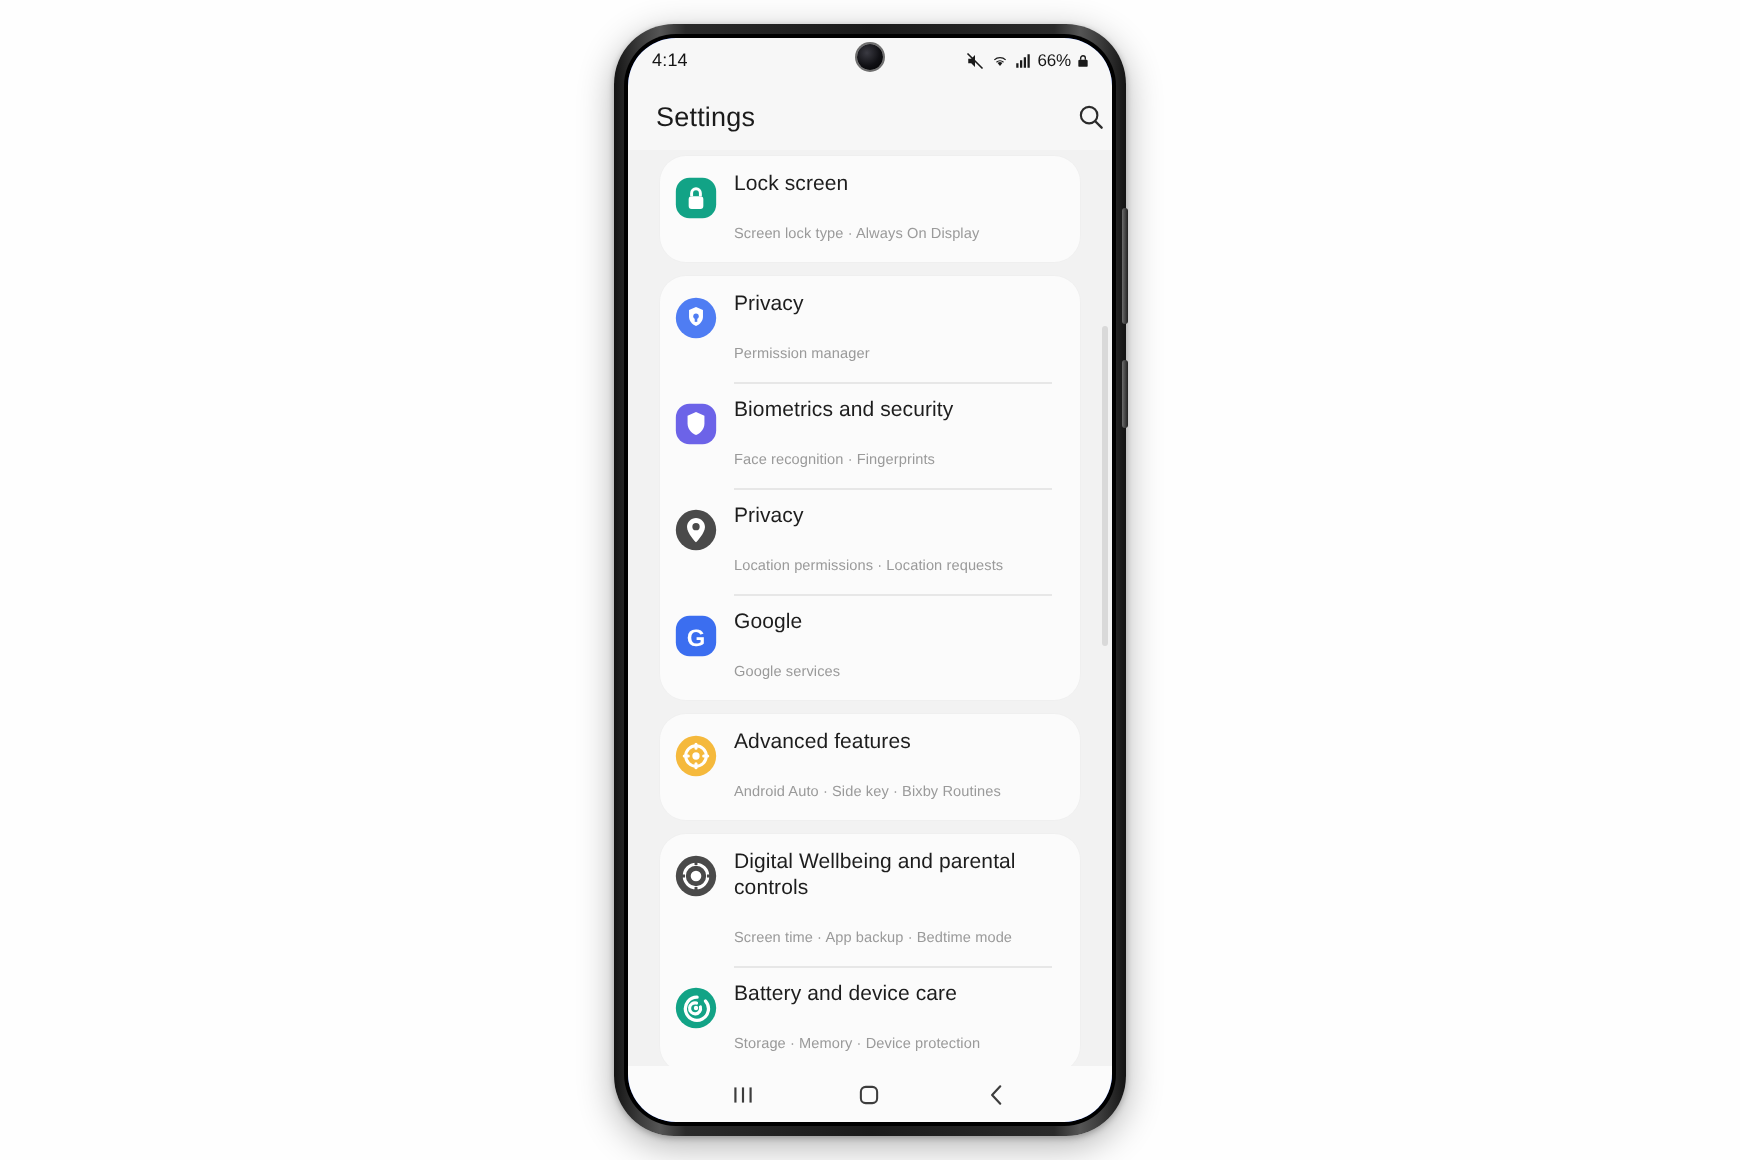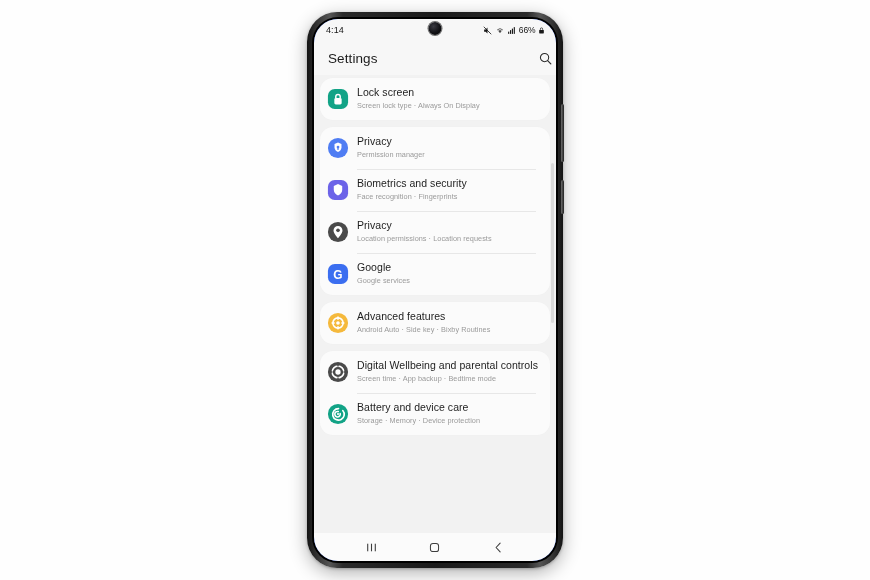--- a/index.html
+++ b/index.html
@@ -69,21 +69,21 @@
   .app-title { font-size: 13.5px; color: #1b1b1b; letter-spacing: .1px; }
   .search-btn {
     width: 20px; height: 20px; display: flex; align-items: center; justify-content: center;
   }
 
   
   .list-scroll {
     flex: 1 1 auto; position: relative; overflow: hidden;
     background: #f2f2f2; padding: 3px 0 0 0;
   }
-  .list-inner { padding: 0 6px; }
+  .list-inner { padding: 0 16px; }
 
   .card {
     background: #fbfbfb; border-radius: 13px; margin-bottom: 7px;
     box-shadow: 0 0 0 .5px rgba(0,0,0,0.012);
     overflow: hidden;
   }
 
   .row { display: flex; align-items: flex-start; padding: 8px 10px 8px 7px; position: relative; }
   .row + .row .row-text::before {
     content: ""; position: absolute; left: 0; right: 4px; top: -8px; height: 1px;
@@ -91,21 +91,21 @@
   }
   .row-icon {
     flex: 0 0 22px; width: 22px; height: 22px; margin-right: 8px; margin-top: 2px;
     display: flex; align-items: center; justify-content: center;
   }
   .row-text { flex: 1 1 auto; position: relative; padding-bottom: 1px; }
   .row-title {
     font-size: 10.5px; color: #1d1d1d; line-height: 13px; letter-spacing: .05px;
   }
   .row-sub {
-    font-size: 7.3px; color: #9a9a9a; line-height: 11px; margin-top: 1px; letter-spacing: .05px;
+    font-size: 7.3px; color: #9a9a9a; line-height: 11px; margin-top: 12px; letter-spacing: .05px;
   }
 
   
   .scrollbar {
     position: absolute; right: 2.5px; top: 88px; width: 2.5px; height: 160px;
     border-radius: 2px; background: #d9d9d9;
   }
 
   
   .nav-bar {

